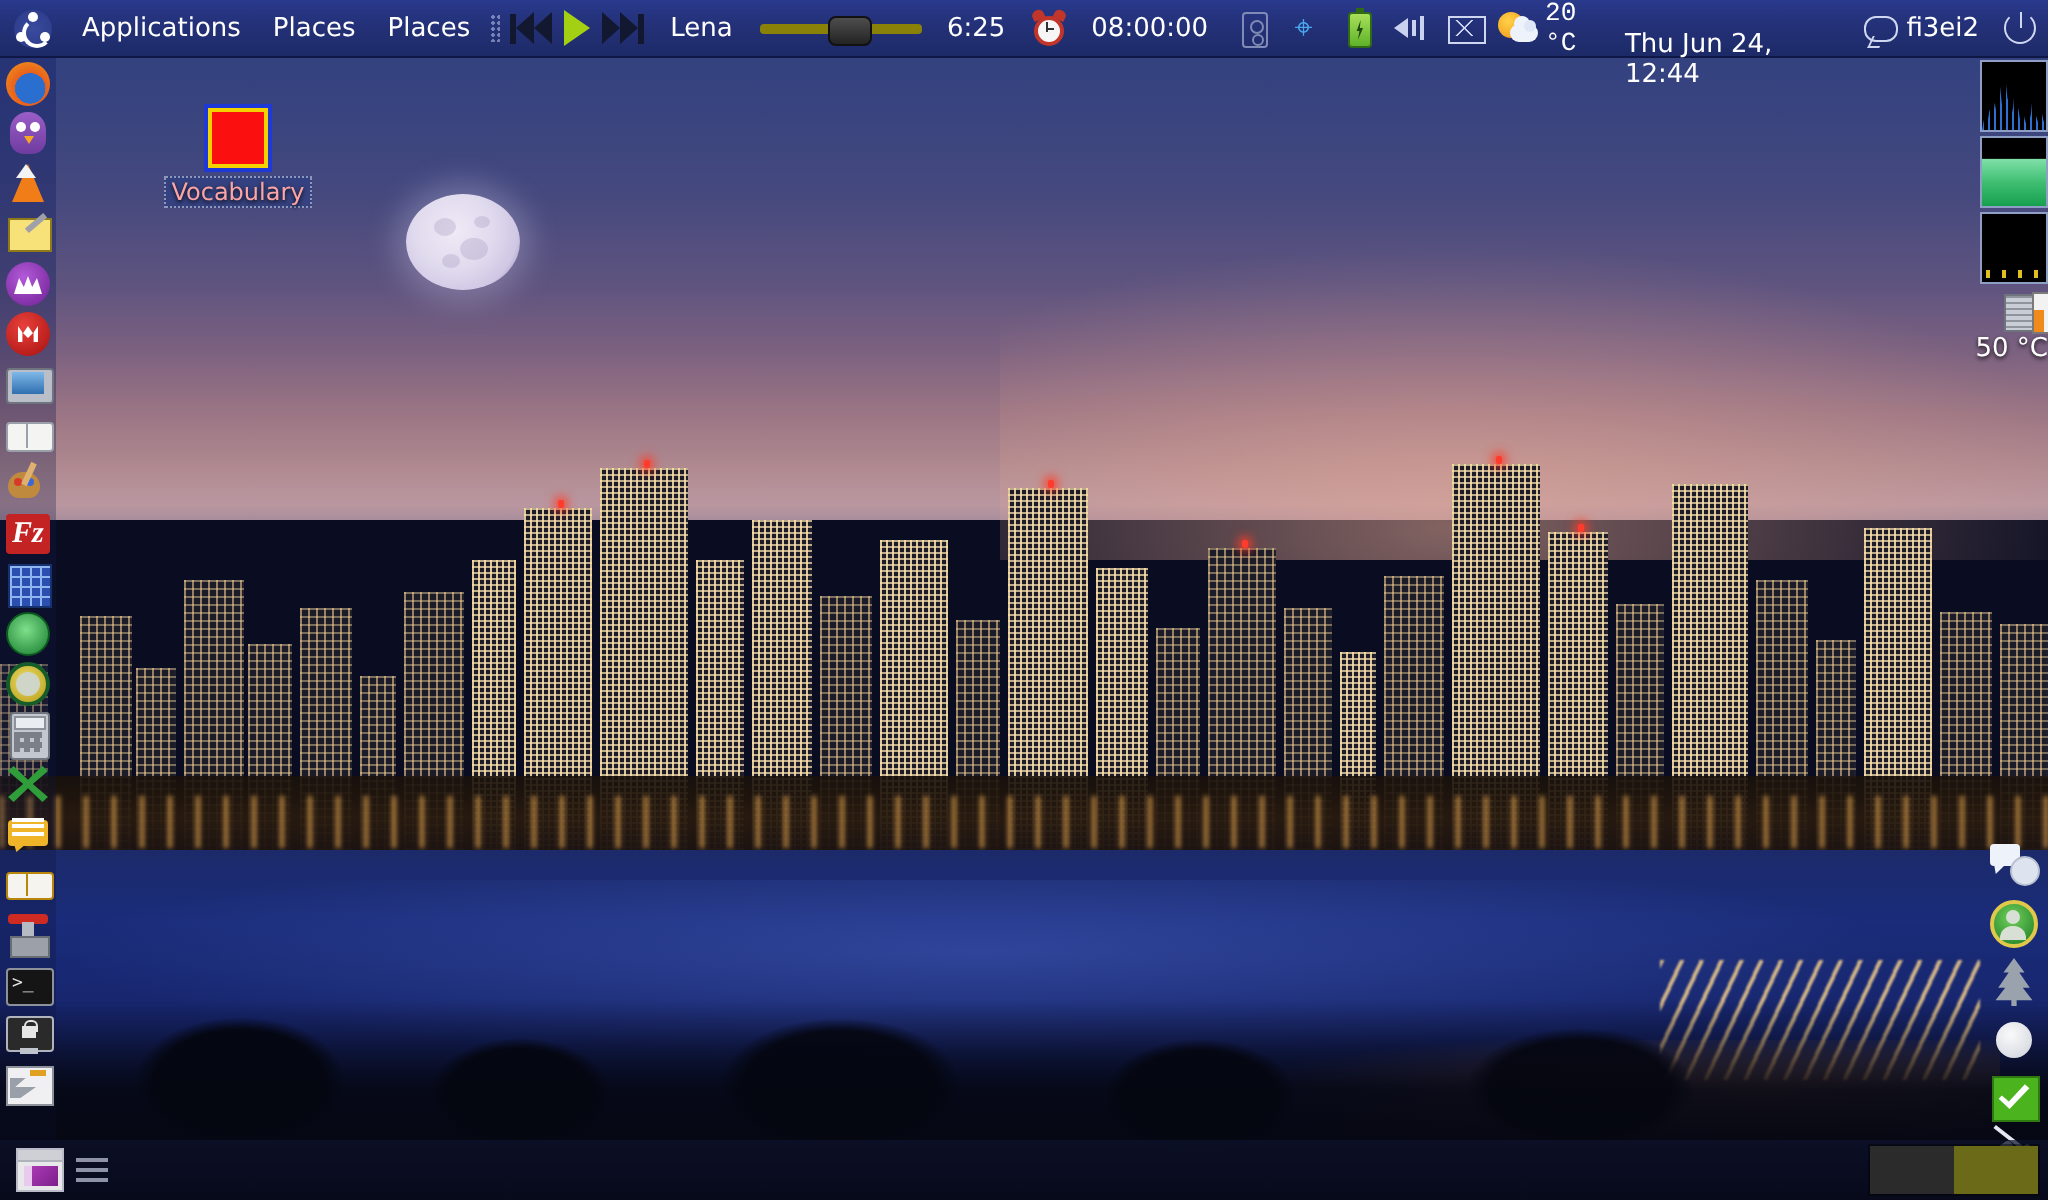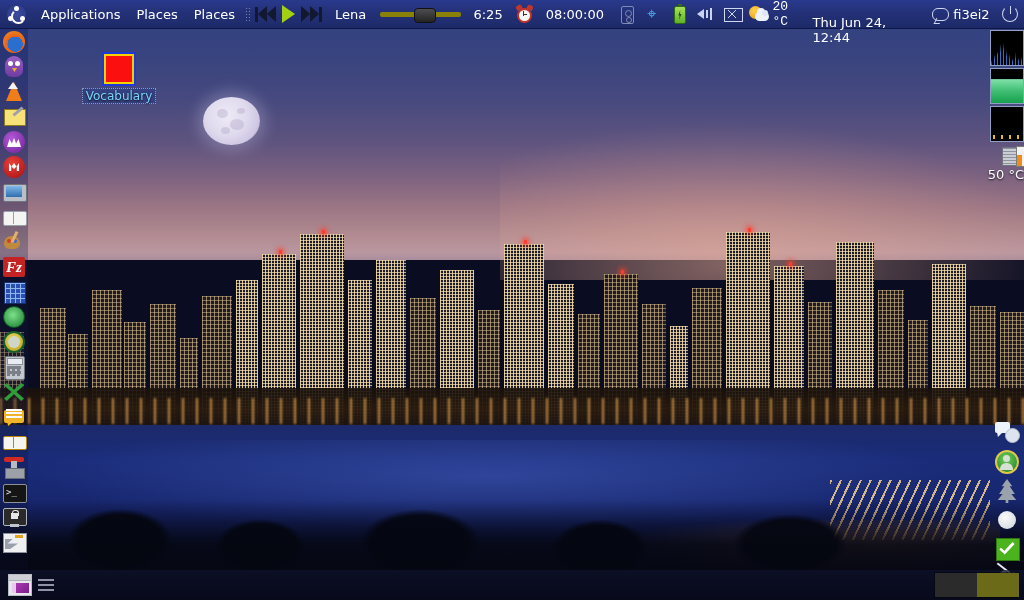--- a/index.html
+++ b/index.html
@@ -147,21 +147,21 @@
   .user-name{font-size:13px;padding:0 6px 0 2px;}
   .ic-power{width:16px;height:16px;margin:2px;border:1.7px solid #cfd7f0;border-radius:50%;
     border-top-color:transparent;box-sizing:border-box;}
   .ic-power:after{content:"";position:absolute;left:7px;top:-1px;width:1.7px;height:8px;background:#cfd7f0;}
 
   
   #desk-icons{position:absolute;left:0;top:28px;z-index:30;}
   .dicon{position:absolute;width:92px;text-align:center;cursor:default;}
   .dicon .box{width:30px;height:30px;margin:0 auto;
     background:#fb0f0f;border:2px solid #f3d200;outline:2px solid #1f38d8;box-sizing:border-box;}
-  .dicon .lbl{display:inline-block;margin-top:4px;font-size:12px;color:#7dd3fc;
+  .dicon .lbl{display:inline-block;margin-top:4px;font-size:12px;color:#fca5a5;
     background:rgba(40,60,130,.55);border:1px dotted rgba(255,255,255,.45);padding:0 3px;
     text-shadow:0 1px 2px rgba(0,0,0,.9);}
 
   
   #left-dock{position:absolute;left:0;top:28px;width:28px;height:540px;z-index:50;
     display:flex;flex-direction:column;align-items:center;gap:1px;padding-top:2px;
     background:linear-gradient(180deg, rgba(28,40,110,.55) 0%, rgba(18,24,70,.30) 40%, rgba(10,14,44,.25) 100%);}
   .ldi{width:24px;height:24px;position:relative;flex:0 0 auto;}
 
   

